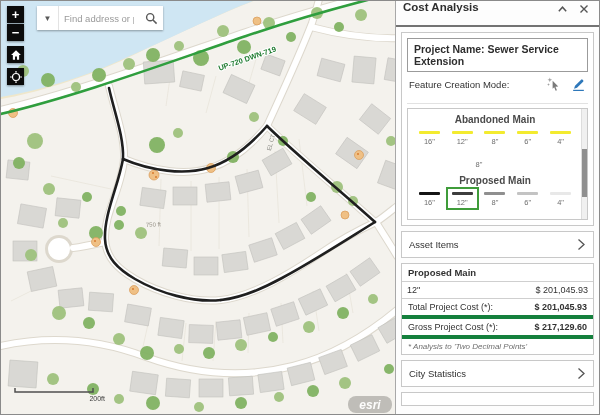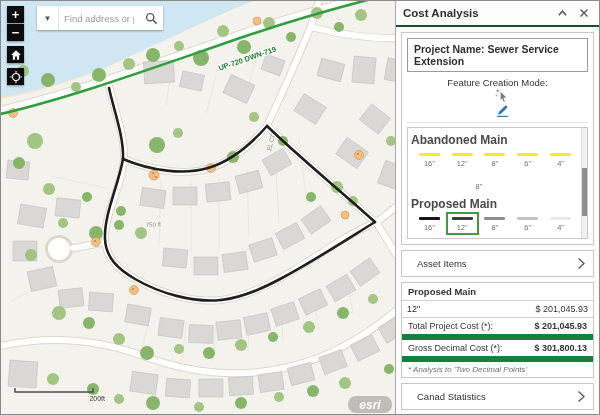--- a/index.html
+++ b/index.html
@@ -11,50 +11,50 @@
   .searchbar{position:absolute;left:36px;top:5px;width:126px;height:24px;background:#fff;display:flex;align-items:stretch;box-shadow:0 1px 2px rgba(0,0,0,.35);}
   .searchbar .dd{width:21px;display:flex;align-items:center;justify-content:center;color:#595959;font-size:8px;border-right:1px solid #e3e3e3;cursor:pointer;}
   .searchbar input{flex:1;min-width:0;border:none;outline:none;font-size:9.5px;padding:0 5px;color:#333;font-family:"Liberation Sans",sans-serif;}
   .searchbar input::placeholder{color:#9a9a9a;}
   .searchbar .mag{width:24px;display:flex;align-items:center;justify-content:center;cursor:pointer;}
   .attrib{position:absolute;bottom:0;left:128px;right:0;height:13px;background:rgba(255,255,255,.78);display:flex;align-items:center;justify-content:center;gap:3px;font-size:7.5px;color:#4f4f4f;white-space:nowrap;}
   .attrib .toggle{display:inline-flex;align-items:center;justify-content:center;width:36px;height:9px;background:#151515;color:#fff;font-size:5px;border-radius:1px;cursor:pointer;}
   .esri-logo{position:absolute;right:3px;bottom:1px;width:44px;height:17px;background:#b6b4af;opacity:.85;border-radius:8px;display:flex;align-items:center;justify-content:center;color:#fff;font-style:italic;font-weight:bold;font-size:12px;z-index:3;}
   
   .panel{width:203px;background:#fdfdfd;border-left:1px solid #a8a8a8;display:flex;flex-direction:column;font-size:10px;color:#323232;}
-  .panel-header{height:24px;display:flex;align-items:center;padding:0 7px;border-bottom:2px solid #14532d;flex:0 0 auto;}
+  .panel-header{height:24px;display:flex;padding:0 7px;border-bottom:2px solid #737373;flex:0 0 auto;}
   .panel-title{flex:1;font-weight:bold;font-size:11.5px;color:#2e2e2e;}
   .hicon{width:16px;height:16px;display:flex;align-items:center;justify-content:center;margin-left:6px;cursor:pointer;color:#555;}
   .panel-body{flex:1;padding:5px;display:flex;flex-direction:column;gap:5px;overflow:hidden;}
   .box{border:1px solid #c8c8c8;background:#fff;}
   .top-box{padding:5px;display:flex;flex-direction:column;gap:4px;}
   .project-box{border:1px solid #9b9b9b;padding:4px 6px;font-size:10.5px;font-weight:bold;color:#2e2e2e;}
-  .feature-row{display:flex;align-items:center;padding:1px 2px 4px;border-bottom:1px solid #e2e2e2;flex-direction:column;}
+  .feature-row{display:flex;align-items:center;padding:1px 2px 11px;border-bottom:1px solid #e2e2e2;}
   .feature-row .flabel{flex:1;font-size:9.5px;}
   .feature-row .ficon{margin-left:9px;cursor:pointer;display:flex;}
   .prompt{font-size:9.5px;padding:0 1px;}
   .template-box{position:relative;border:1px solid #c8c8c8;height:108px;overflow:hidden;padding:2px 8px 0 3px;}
-  .tpl-group-title{font-weight:bold;font-size:12px;color:#4a4a4a;margin:3px 0 1px;}
+  .tpl-group-title{text-align:center;font-weight:bold;font-size:10px;color:#4a4a4a;margin:3px 0 1px;}
   .tpl-row{display:flex;justify-content:space-between;padding:0 2px;}
   .tpl-row.single{justify-content:center;transform:translateX(-16px);}
   .tpl{width:30px;display:flex;flex-direction:column;align-items:center;gap:3px;padding:3px 0 1px;border:2px solid transparent;cursor:pointer;}
   .tpl.selected{border-color:#3f9c3a;}
   .tpl .sw{width:21px;height:3px;border-radius:1px;}
   .tpl .lbl{font-size:7.5px;color:#6e6e6e;}
   .tpl-scroll{position:absolute;right:0;top:0;bottom:0;width:5px;background:#f0f0f0;border-left:1px solid #ddd;}
   .tpl-thumb{position:absolute;right:0;top:36%;width:5px;height:44%;background:#8f8f8f;}
   .section{display:flex;align-items:center;padding:6px 7px;cursor:pointer;}
-  .section .slabel{flex:1;font-size:9.5px;margin-left:8px;}
+  .section .slabel{flex:1;font-size:9.5px;}
   .results .hd{font-weight:bold;font-size:9.5px;padding:3px 6px;border-bottom:1px solid #cfcfcf;}
   .row3{display:flex;border-bottom:1px solid #cfcfcf;font-size:9px;}
   .row3 span{padding:3px 5px;}
   .row3 .c1{width:20%;}
   .row3 .c2{width:36%;border-left:1px solid #e2e2e2;border-right:1px solid #e2e2e2;}
   .row3 .c3{flex:1;text-align:right;}
-  .trow{display:flex;justify-content:space-between;font-size:9px;padding:3px 6px;border-bottom:6px solid #15803d;}
+  .trow{display:flex;justify-content:space-between;font-size:9px;padding:3px 6px;border-bottom:4px solid #15803d;}
   .trow .val{font-weight:bold;}
   .footnote{font-style:italic;color:#6e6e6e;font-size:8px;padding:3px 6px;}
 </style>
 </head>
 <body>
 
 <div class="app">
 
   <div class="map">
     <svg class="base" width="396" height="415" viewBox="0 0 396 415">
@@ -406,28 +406,28 @@
         <div class="hd">Proposed Main</div>
         <div class="row3">
           <span class="c1">12"</span>
           <span class="c3">$ 201,045.93</span>
         </div>
         <div class="trow">
           <span>Total Project Cost (*):</span>
           <span class="val">$ 201,045.93</span>
         </div>
         <div class="trow">
-          <span>Gross Decimal Cost (*):</span>
-          <span class="val">$ 301,800.13</span>
+          <span>Gross Project Cost (*):</span>
+          <span class="val">$ 217,129.60</span>
         </div>
         <div class="footnote">* Analysis to 'Two Decimal Points'</div>
       </div>
 
       <div class="box section">
-        <span class="slabel">Canad Statistics</span>
+        <span class="slabel">City Statistics</span>
         <svg width="9" height="13" viewBox="0 0 9 13">
             <path d="M1.5 1.5 L7 6.5 L1.5 11.5" stroke="#555" stroke-width="1.3" fill="none"></path>
           </svg>
       </div>
       <div class="box section">
         
         
       </div>
 
     </div>

